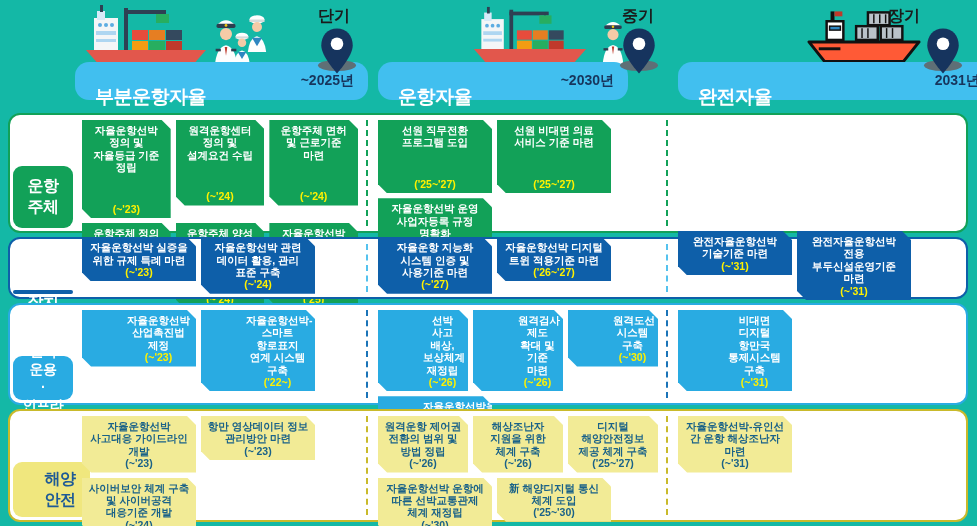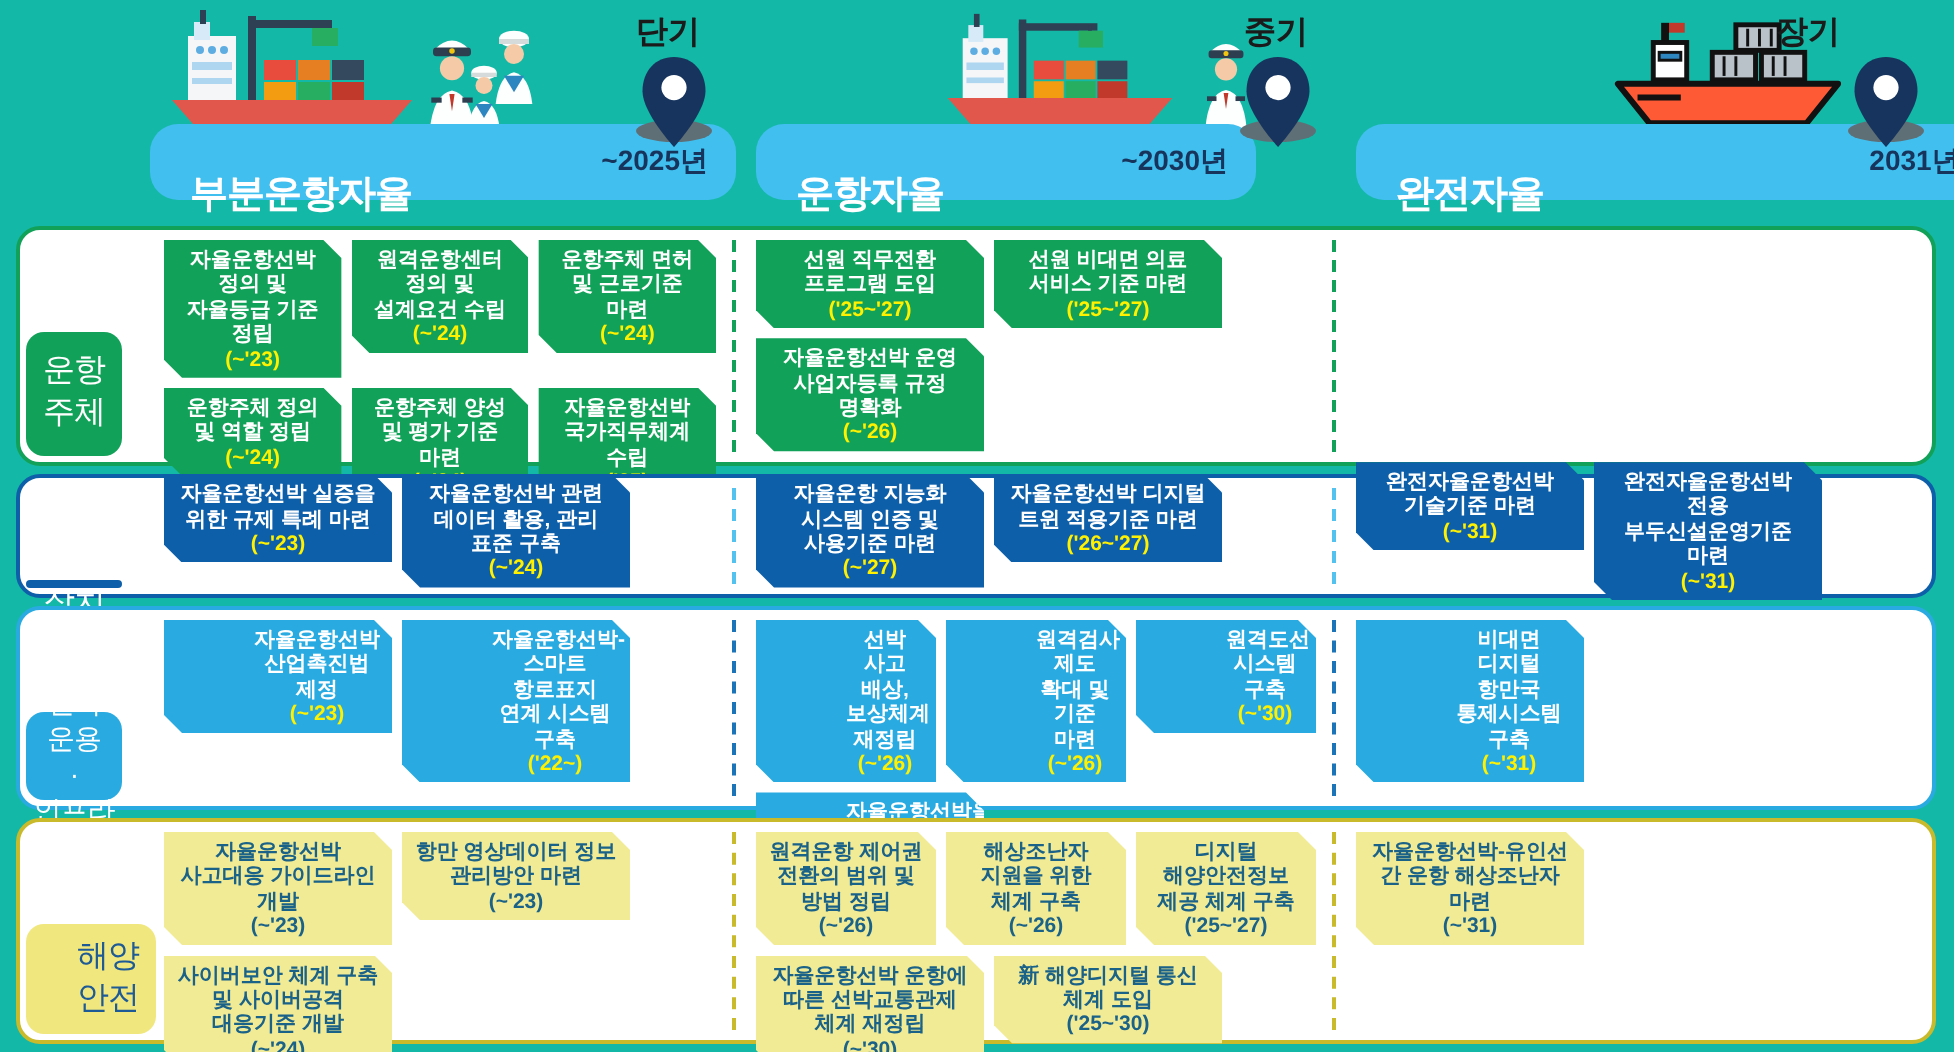--- a/index.html
+++ b/index.html
@@ -18,23 +18,23 @@
   .pin-shadow{position:absolute;width:38px;height:11px;background:#5F6F76;border-radius:50%;z-index:3;}
   .ship{position:absolute;z-index:1;}
   .crew{position:absolute;z-index:1;}
 
   
   .row{position:absolute;left:8px;width:960px;border:2px solid;border-radius:12px;box-sizing:border-box;background:#fff;}
   .row1{top:113px;height:120px;border-color:#12A158;}
   .row2{top:237px;height:62px;border-color:#0E5FA9;}
   .row3{top:303px;height:102px;border-color:#29ABE2;}
   .row4{top:409px;height:113px;border-color:#C9BA2B;}
-  .row-label{position:absolute;left:3px;top:3px;bottom:3px;width:48px;border-radius:9px;
+  .row-label{position:absolute;left:3px;top:3px;bottom:3px;width:60px;border-radius:9px;
     display:flex;align-items:center;justify-content:center;text-align:center;
-    font-weight:normal;font-size:16px;line-height:1.3;white-space:pre-line;color:#fff;letter-spacing:-0.5px;margin-top:48px;}
+    font-weight:bold;font-size:16px;line-height:1.3;white-space:pre-line;color:#fff;letter-spacing:-0.5px;margin-top:48px;}
   .row1 .row-label{background:#12A158;}
   .row2 .row-label{background:#0E5FA9;}
   .row3 .row-label{background:#29ABE2;font-size:14px;}
   .row4 .row-label{background:#F0E77E;color:#1E5A96;padding-left:17px;}
 
   .vdash{position:absolute;top:5px;bottom:5px;width:0;border-left:2px dashed;}
   .vdash.d1{left:356px;} .vdash.d2{left:656px;}
   .row1 .vdash{border-color:#12A158;}
   .row2 .vdash{border-color:#54C2EE;}
   .row3 .vdash{border-color:#1B74B8;}
@@ -44,21 +44,21 @@
   .cell[data-period="short"]{left:66px;width:288px;}
   .cell[data-period="mid"]{left:362px;width:292px;}
   .cell[data-period="long"]{left:662px;width:292px;}
   .row2 .cell{justify-content:center;padding-top:0;}
 
   .line{display:flex;gap:5px;margin:0 6px 5px 6px;align-items:flex-start;}
   .item{flex:1 1 0;max-width:114px;min-width:0;box-sizing:border-box;
     clip-path:polygon(0 0,calc(100% - 9px) 0,100% 9px,100% 100%,9px 100%,0 calc(100% - 9px));
     padding:4px 6px 3px;text-align:center;font-weight:bold;font-size:10.5px;line-height:1.18;
     display:flex;flex-direction:column;justify-content:center;min-height:42px;word-break:keep-all;}
-  .row1 .item{background:#12A158;color:#fff;}
+  .row1 .item{background:#12A158;color:#fff;gap:29px;}
   .row2 .item{background:#0E5FA9;color:#fff;}
   .row3 .item{background:#29ABE2;color:#fff;padding-left:45px;}
   .row4 .item{background:#F2EB96;color:#1A6288;}
   .item .y{display:block;color:#FFF100;}
   .row4 .item .y{color:#1A6288;}
 </style>
 </head>
 <body>
 
 <div class="canvas">

